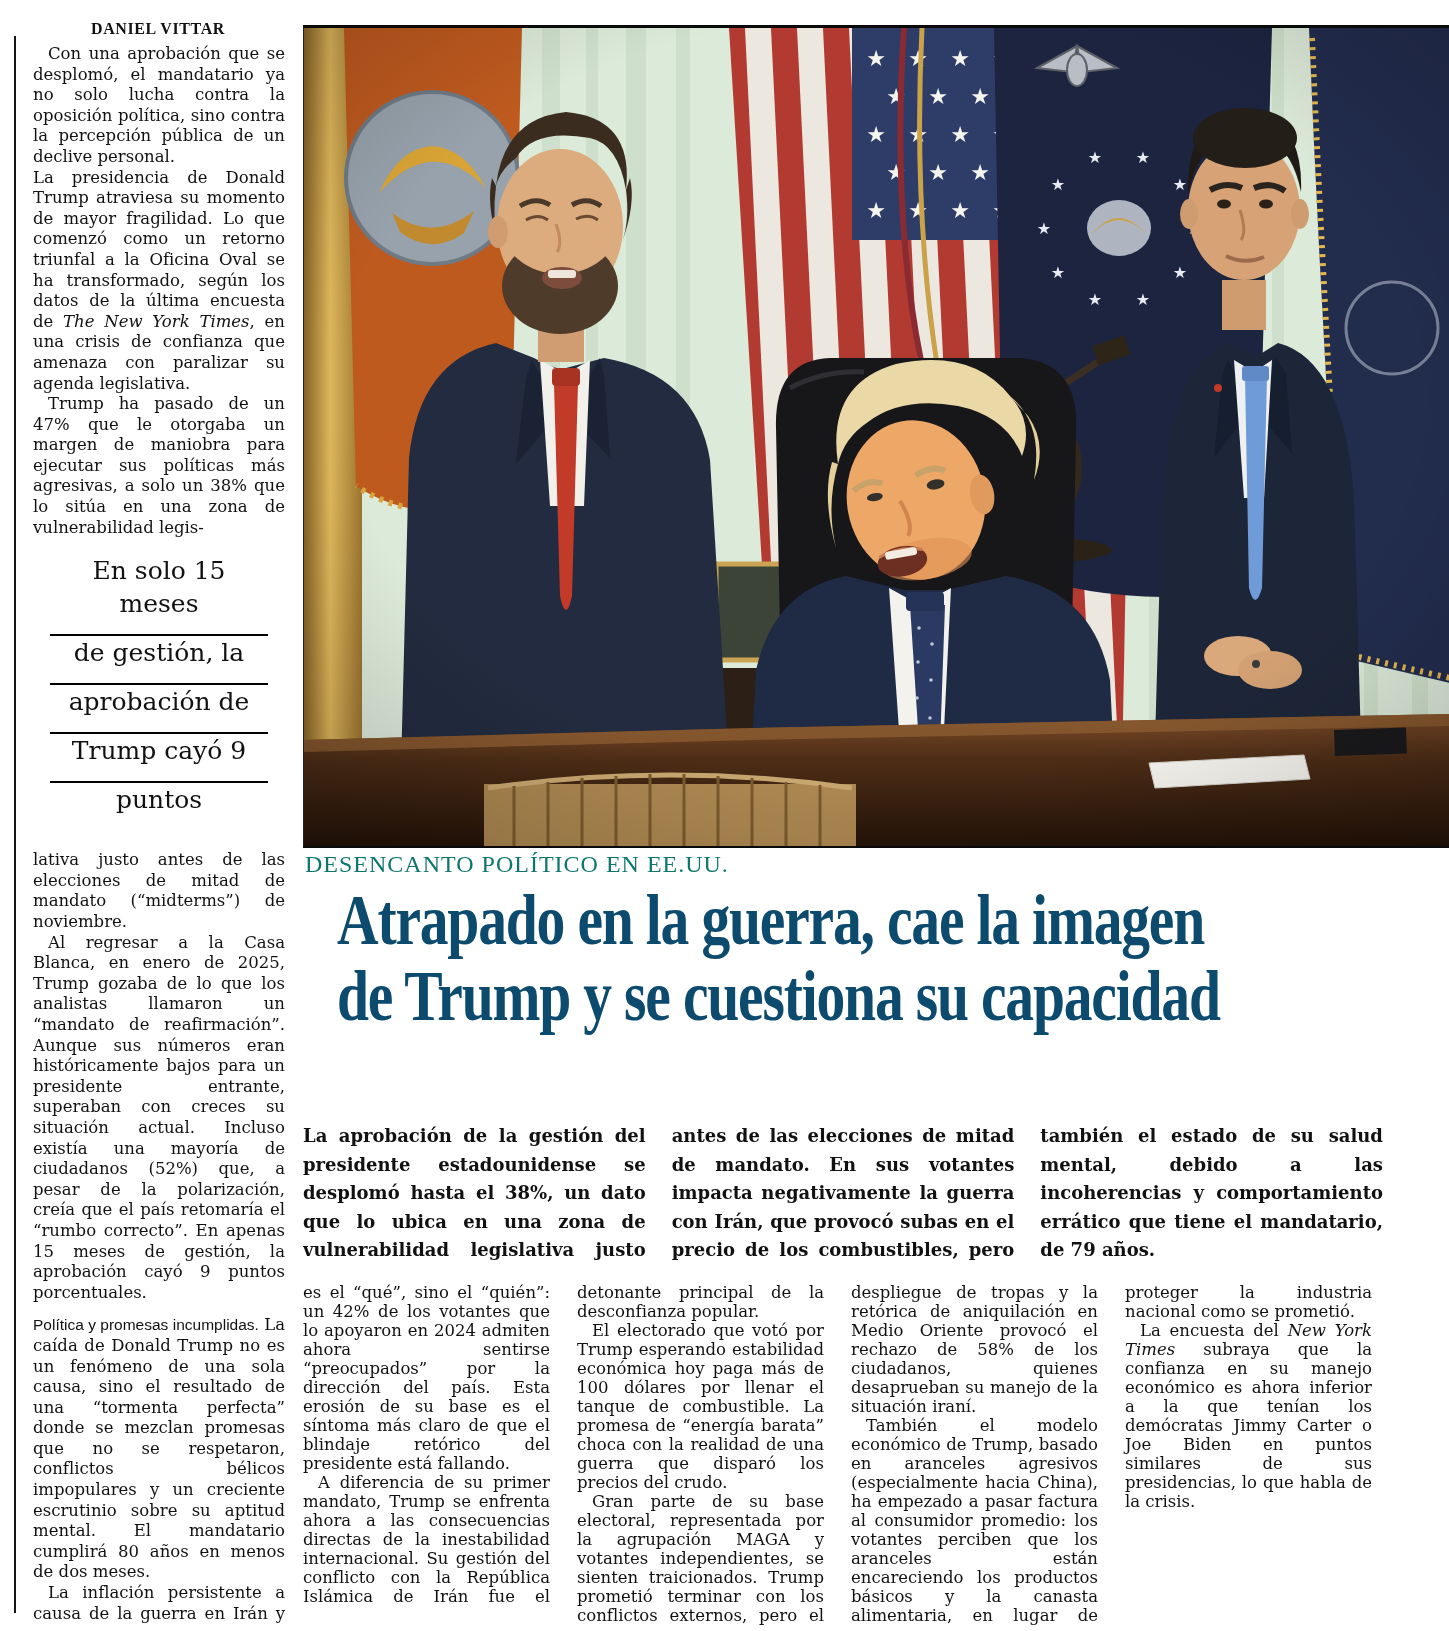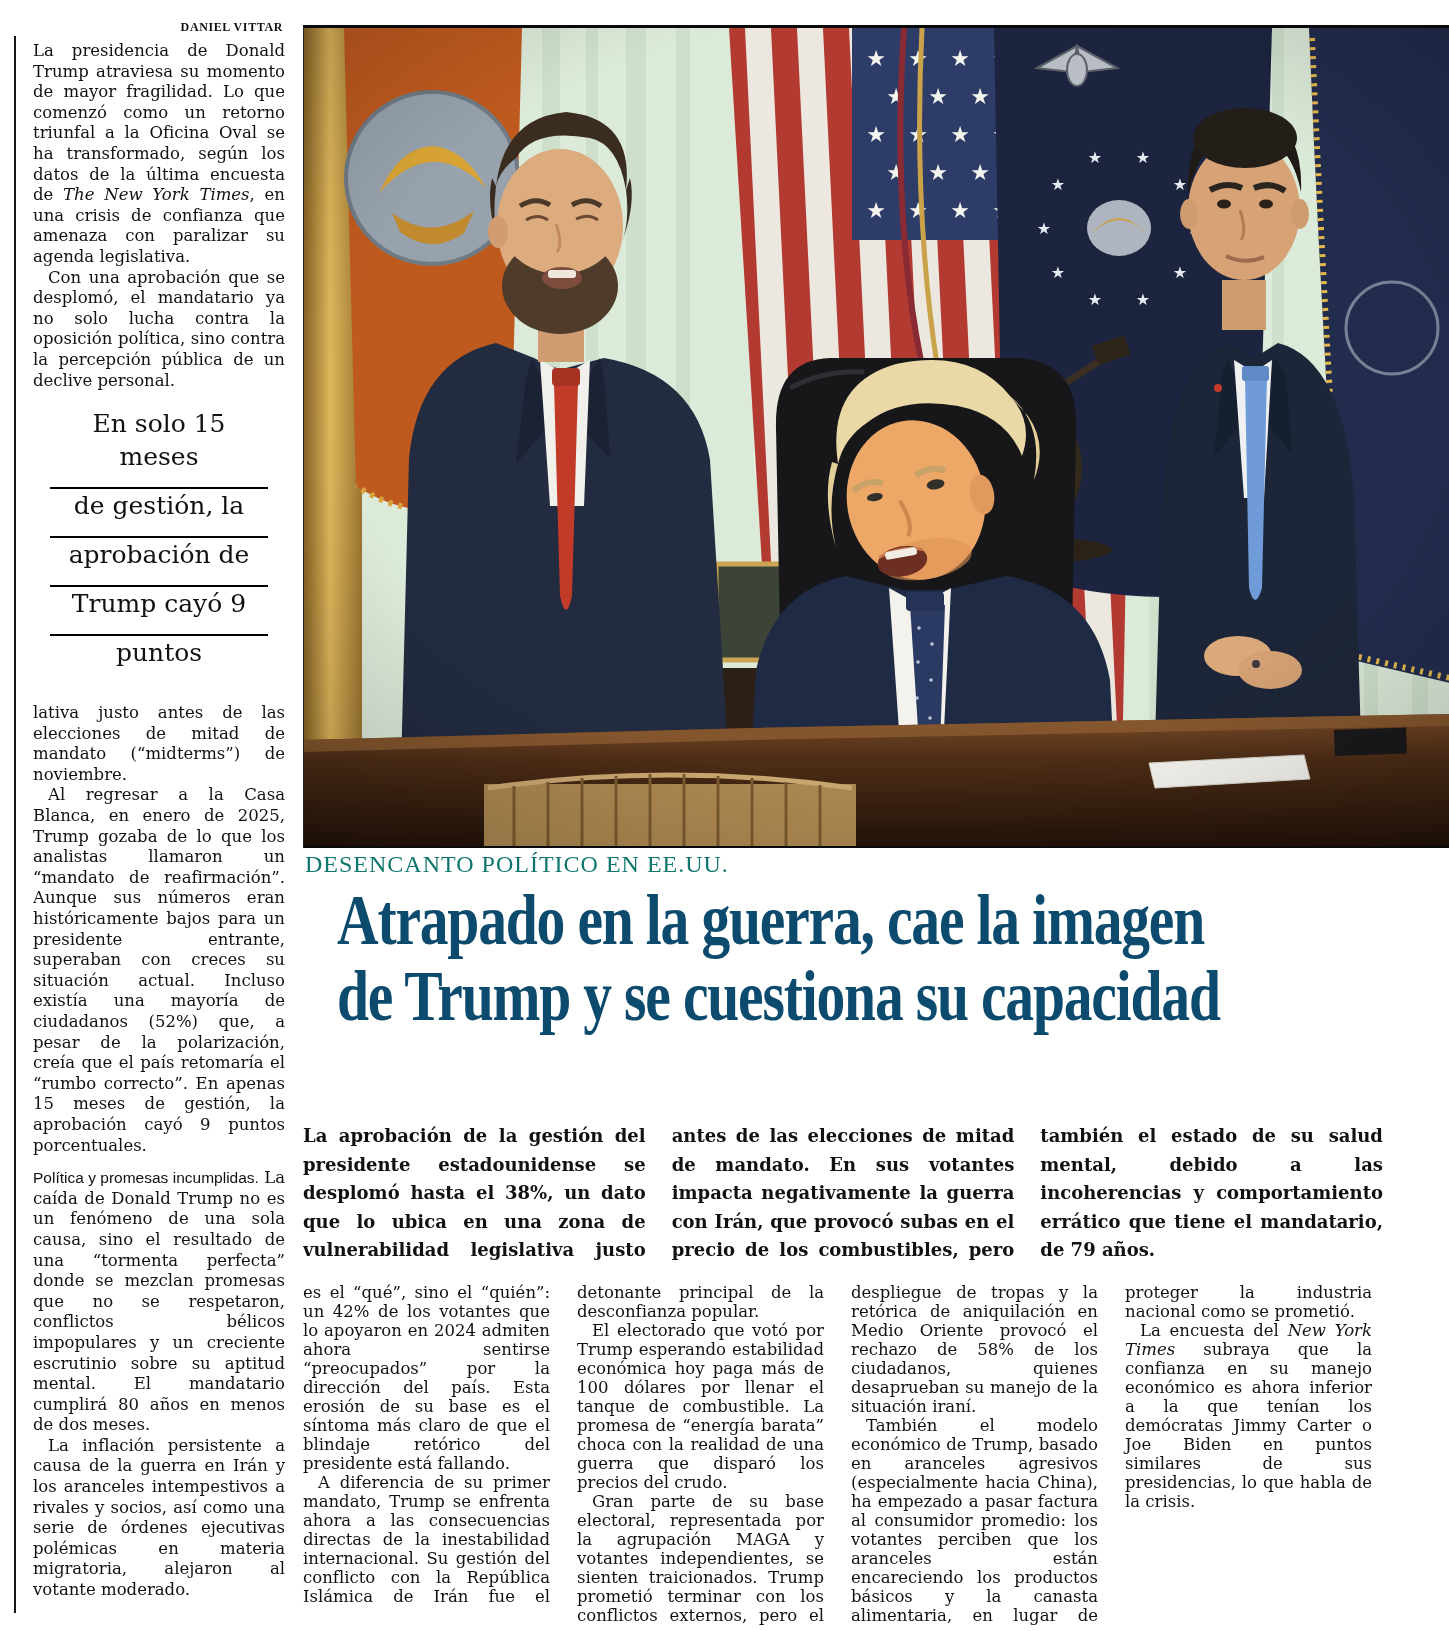--- a/index.html
+++ b/index.html
@@ -2,22 +2,22 @@
 <html lang="es"><head>
 <meta charset="utf-8">
 <style>
   html,body{margin:0;padding:0;background:#ffffff;}
   .page{position:relative;width:1449px;height:1631px;background:#fff;overflow:hidden;
         font-family:"DejaVu Serif", serif;color:#111;}
   .vrule{position:absolute;left:14px;top:36px;width:2px;height:1577px;background:#151515;}
 
   
   .left-col{position:absolute;left:33px;top:20px;width:252px;height:1606px;overflow:hidden;}
-  .byline{font-family:"Liberation Serif",serif;font-weight:bold;font-size:12px;
-          letter-spacing:.6px;text-align:right;margin:0 2px 6px 0;}
+  .byline{font-family:"Liberation Serif",serif;font-weight:bold;font-size:16px;
+          letter-spacing:.6px;text-align:center;margin:0 2px 6px 0;}
   .bt{font-size:16.5px;line-height:20.6px;text-align:justify;margin:0;
       hyphens:auto;-webkit-hyphens:auto;overflow-wrap:break-word;}
   .ind{text-indent:15px;}
   .subhead{font-family:"Liberation Sans",sans-serif;font-weight:normal;font-size:15.5px;}
   .pull-quote{width:218px;margin:16px auto 20px auto;text-align:center;
               font-size:25px;line-height:33px;font-family:"DejaVu Serif",serif;}
   .pq-line{display:block;border-bottom:2px solid #000;padding-bottom:14px;}
   .pq-line.last{border-bottom:none;}
 
   
@@ -50,22 +50,23 @@
   i{font-style:italic;}
 </style>
 </head>
 <body>
 
 <div class="page">
   <div class="vrule"></div>
 
   <div class="left-col">
     <div class="byline">DANIEL VITTAR</div>
+    <p class="bt ind">Con una aprobación que se desplomó, el mandatario ya no solo lucha contra la oposición política, sino contra la percepción pública de un declive personal.</p>
     <p class="bt"><span>La presidencia de Donald Trump atraviesa su momento de mayor fragilidad. Lo que comenzó como un retorno triunfal a la Oficina Oval se ha transformado, según los datos de la última encuesta de </span><i>The New York Times</i><span>, en una crisis de confianza que amenaza con paralizar su agenda legislativa.</span></p>
-    <p class="bt ind">Con una aprobación que se desplomó, el mandatario ya no solo lucha contra la oposición política, sino contra la percepción pública de un declive personal.</p>
+    <p class="bt ind">Trump ha pasado de un 47% que le otorgaba un margen de maniobra para ejecutar sus políticas más agresivas, a solo un 38% que lo sitúa en una zona de vulnerabilidad legis-</p>
 
     <div class="pull-quote">
       <span class="pq-line">En solo 15 meses</span>
       <span class="pq-line">de gestión, la</span>
       <span class="pq-line">aprobación de</span>
       <span class="pq-line">Trump cayó 9</span>
       <span class="pq-line last">puntos</span>
     </div>
 
     <p class="bt">lativa justo antes de las elecciones de mitad de mandato (“midterms”) de noviembre.</p>

